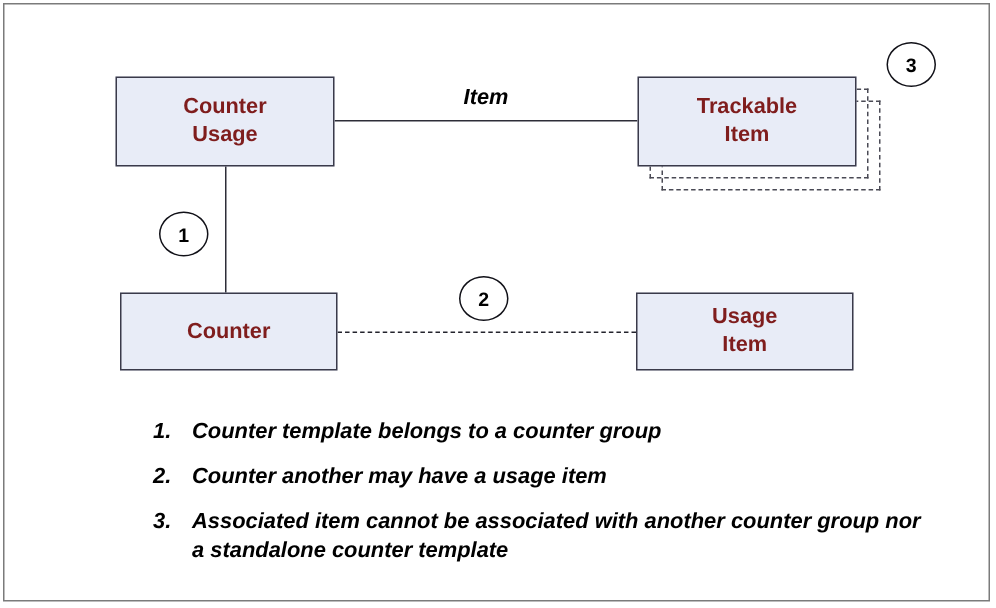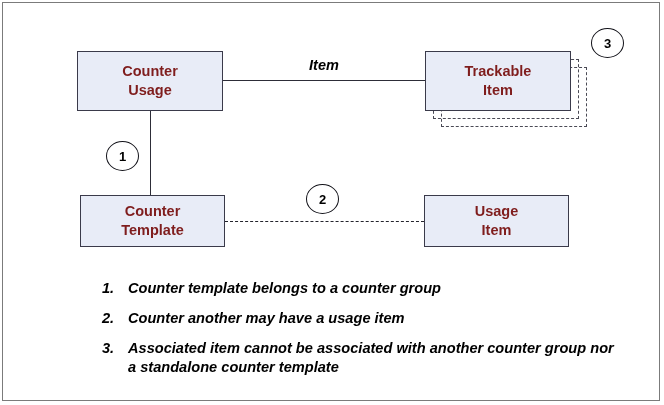--- a/index.html
+++ b/index.html
@@ -163,21 +163,20 @@
       <span class="ln">Usage</span>
     </div>
 
     <div class="node" id="node-trackable-item">
       <span class="ln">Trackable</span>
       <span class="ln">Item</span>
     </div>
 
     <div class="node" id="node-counter-template">
       <span class="ln">Counter</span>
-      <span class="ln">Template</span>
     </div>
 
     <div class="node" id="node-usage-item">
       <span class="ln">Usage</span>
       <span class="ln">Item</span>
     </div>
 
     <div id="label-item-associations">
       <span>Item</span>
     </div>

